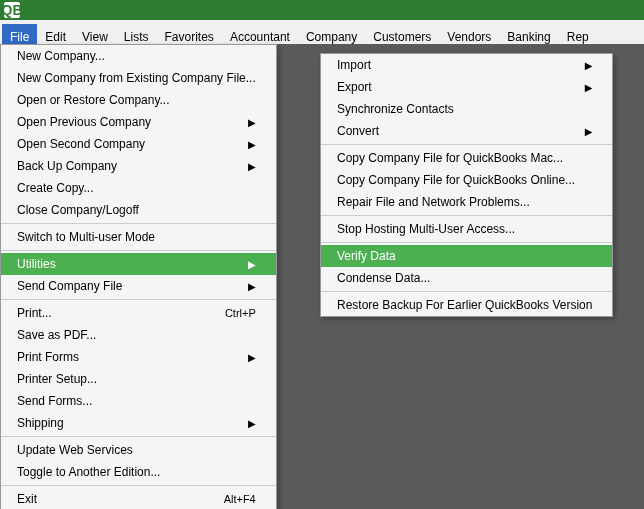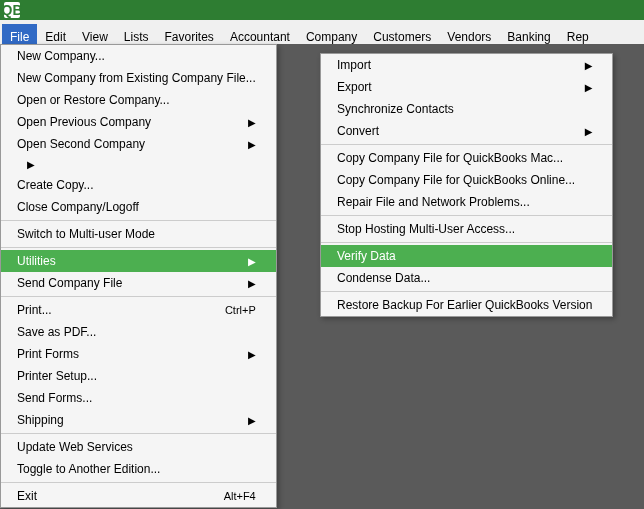--- a/index.html
+++ b/index.html
@@ -150,20 +150,21 @@
     </div>
     <div class="menu-item">
       <span>Open Previous Company</span>
       <span class="arrow">▶</span>
     </div>
     <div class="menu-item">
       <span>Open Second Company</span>
       <span class="arrow">▶</span>
     </div>
     <div class="menu-item">
+      <span>Back Up Company</span>
       <span class="arrow">▶</span>
     </div>
     <div class="menu-item">
       <span>Create Copy...</span>
     </div>
     <div class="menu-item">
       <span>Close Company/Logoff</span>
     </div>
     <div class="menu-separator"></div>
     <div class="menu-item">

